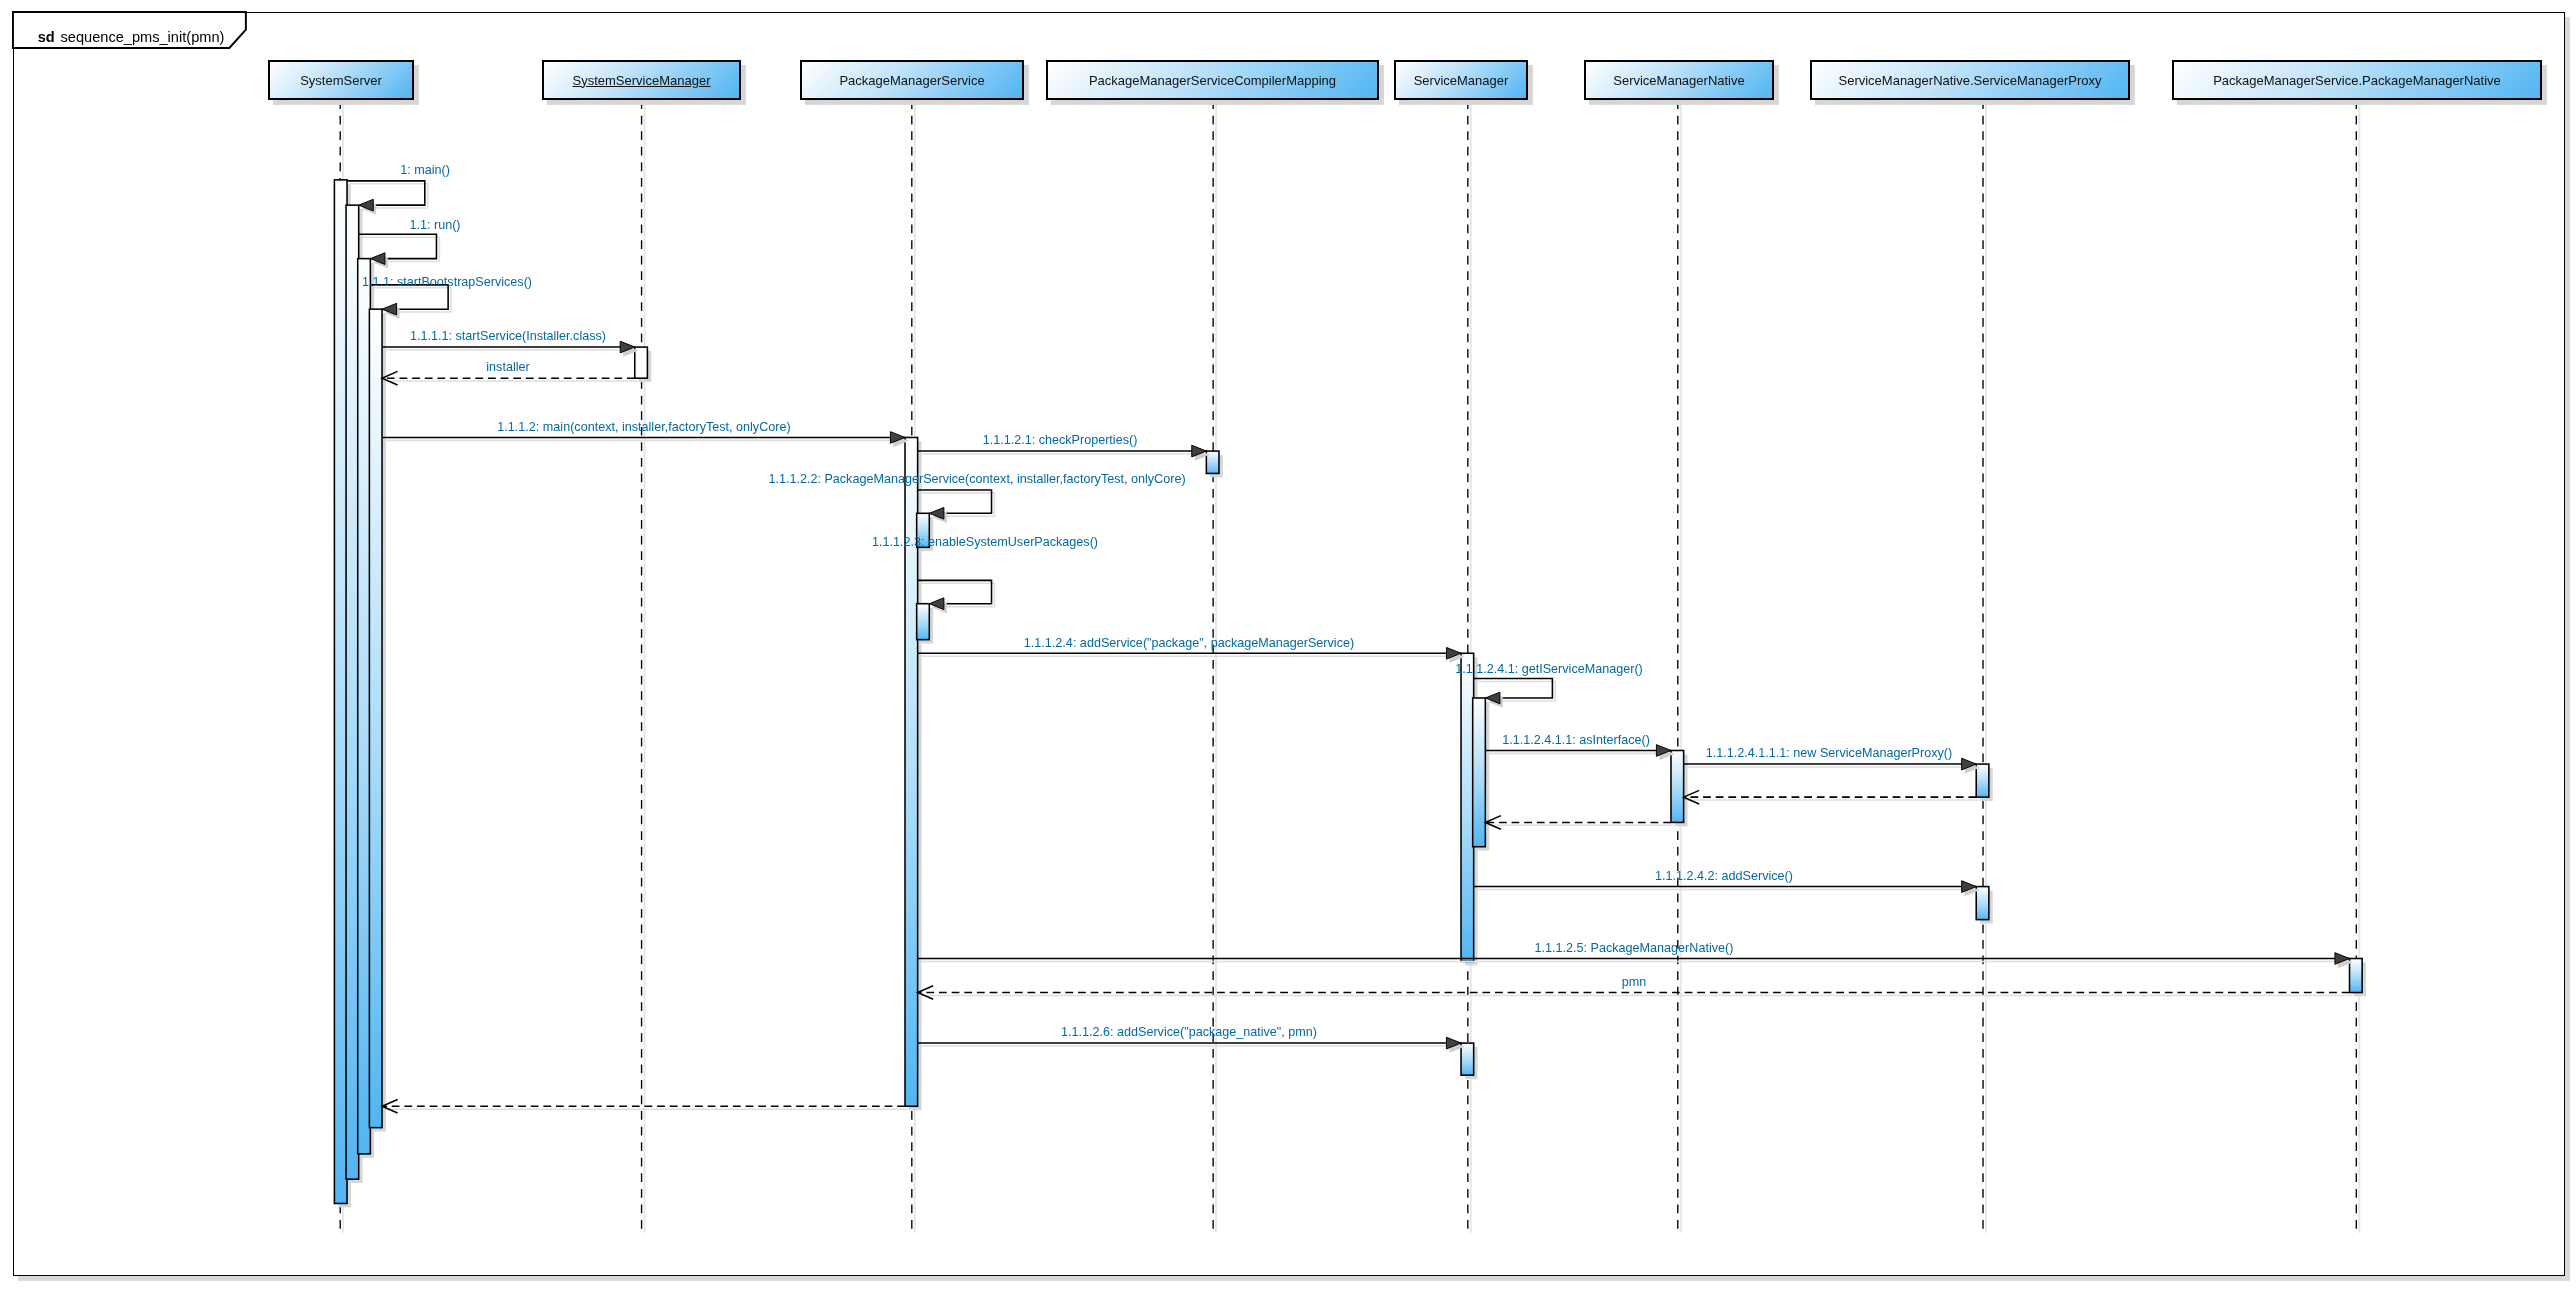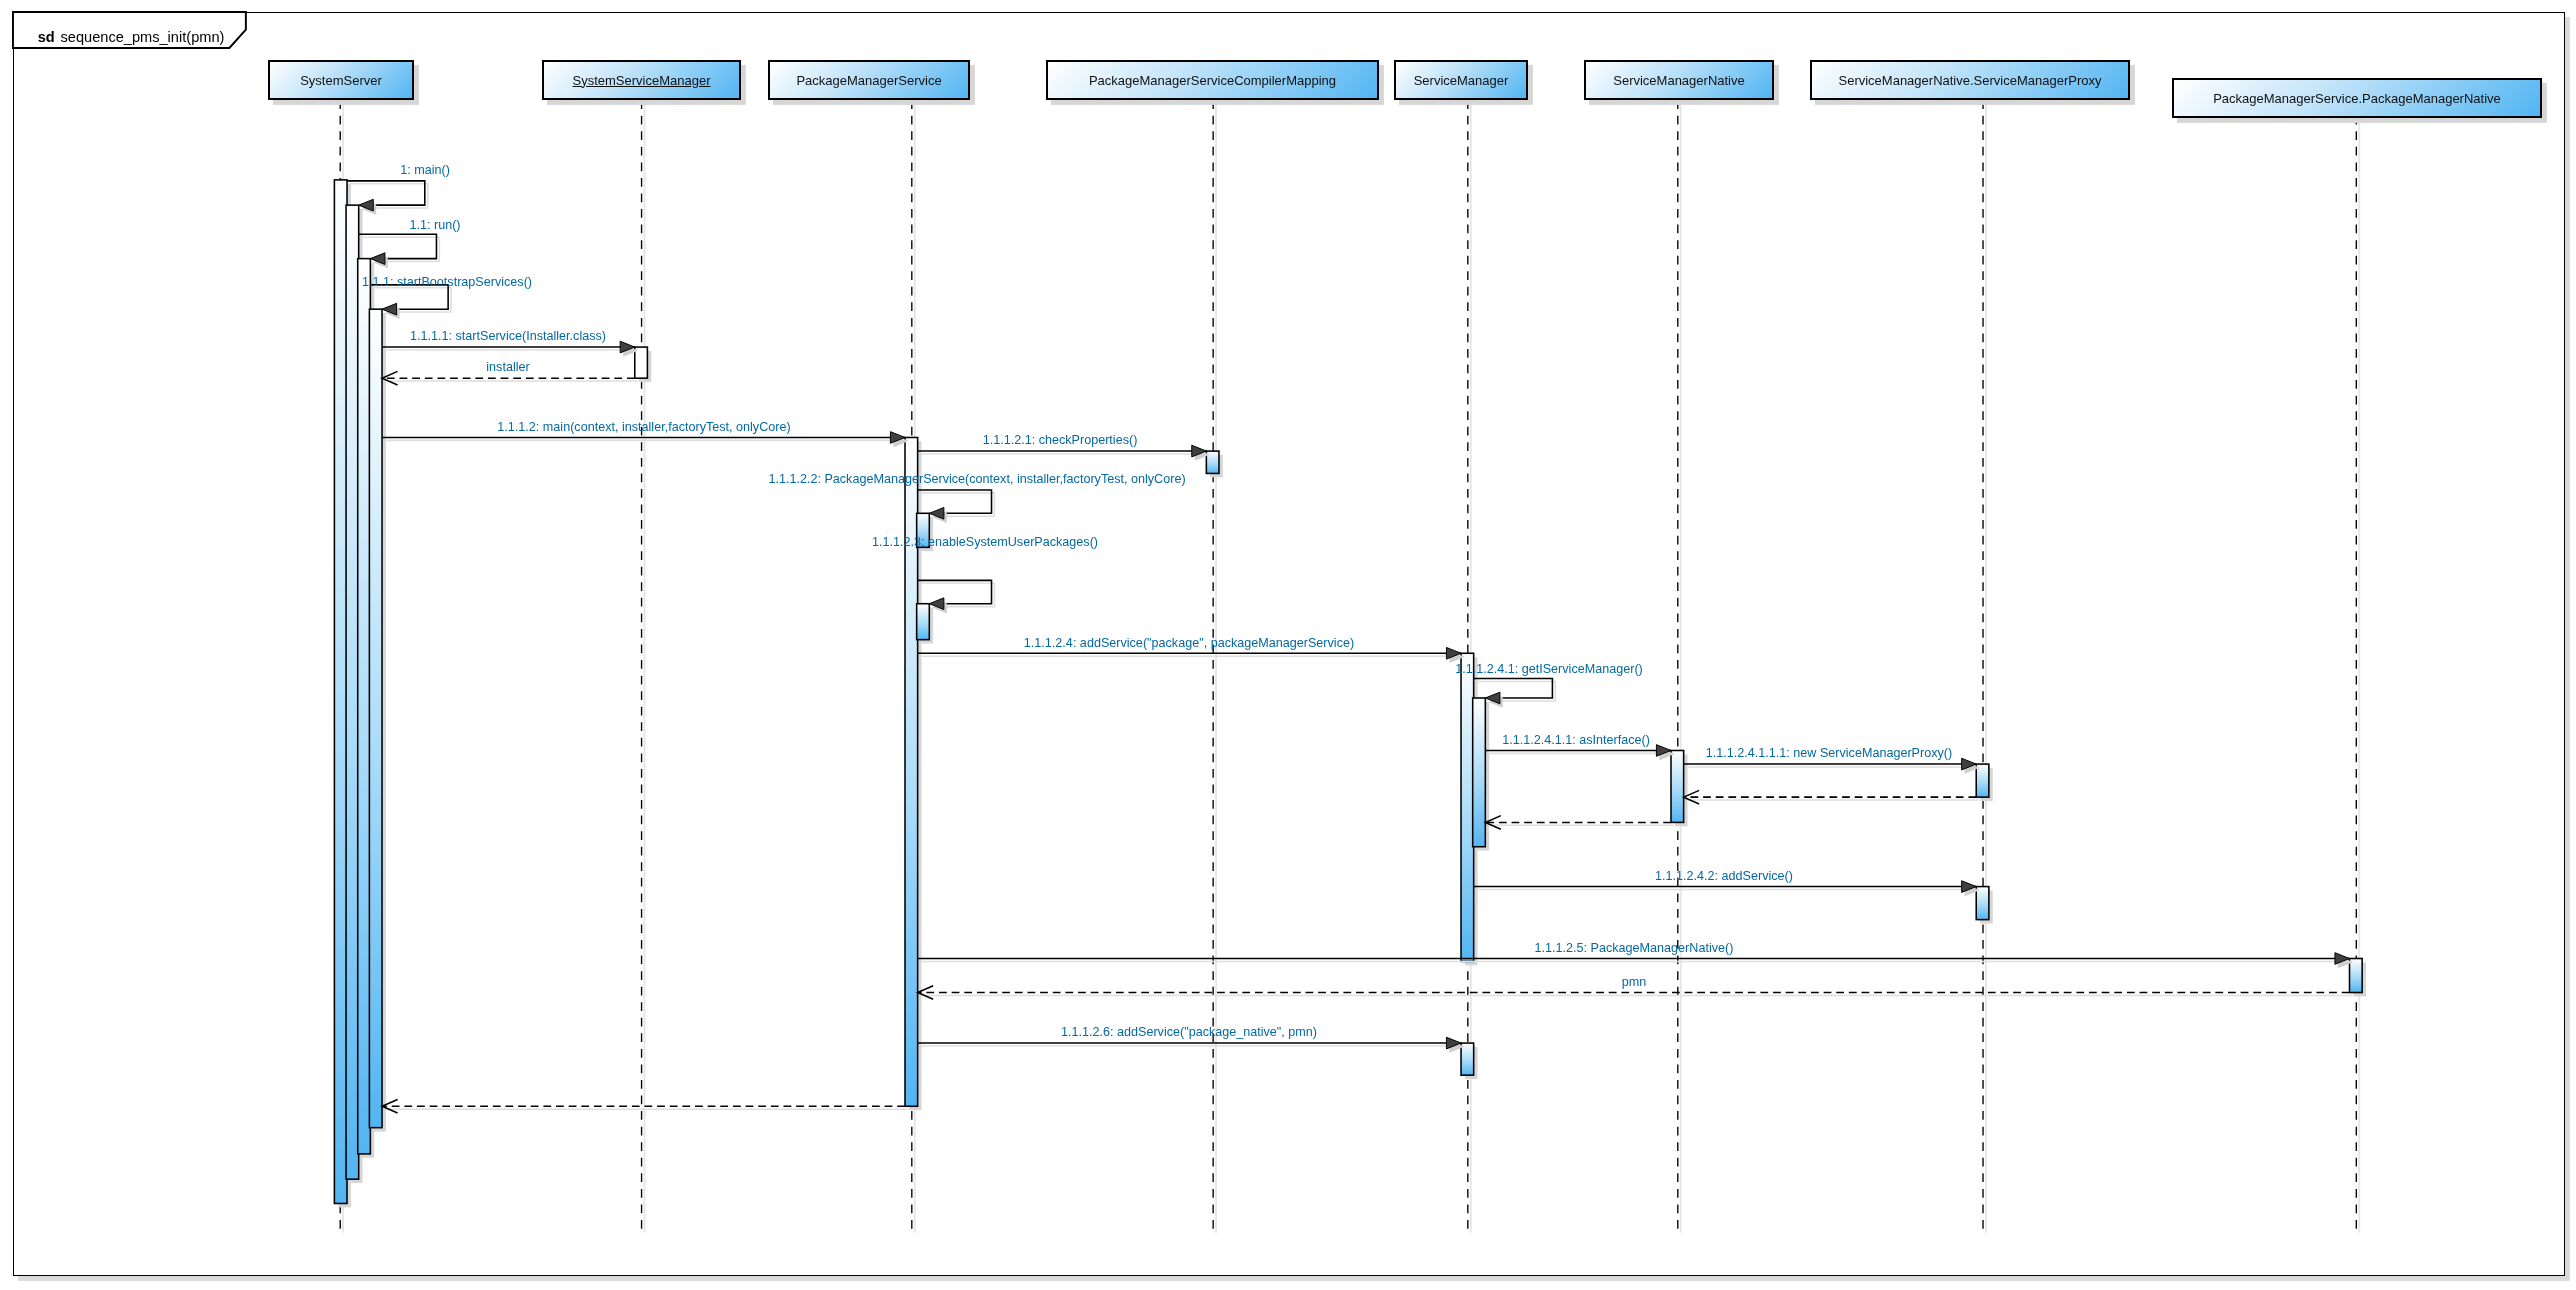--- a/index.html
+++ b/index.html
@@ -155,26 +155,26 @@
         <polygon points="1503,1073 1488,1067 1488,1079" fill="#404040" stroke="#000" stroke-width="1"></polygon>
         <line x1="934" y1="1141" x2="396" y2="1141" stroke="#dedede" stroke-width="1.6"></line>
         <line x1="931" y1="1138" x2="393" y2="1138" stroke="#000" stroke-width="1.6" stroke-dasharray="8 5"></line>
         <polyline points="409,1131 393,1138 409,1145" fill="none" stroke="#000" stroke-width="1.6"></polyline>
       </g>
   </svg>
 
   <div id="headers">
       <div class="hdr" style="left: 268px; width: 146px;">SystemServer</div>
       <div class="hdr" style="left: 542px; width: 199px; text-decoration: underline;">SystemServiceManager</div>
-      <div class="hdr" style="left: 768px; width: 202px;">PackageManagerService</div>
+      <div class="hdr" style="left: 800px; width: 224px;">PackageManagerService</div>
       <div class="hdr" style="left: 1046px; width: 333px;">PackageManagerServiceCompilerMapping</div>
       <div class="hdr" style="left: 1394px; width: 134px;">ServiceManager</div>
       <div class="hdr" style="left: 1584px; width: 190px;">ServiceManagerNative</div>
       <div class="hdr" style="left: 1810px; width: 320px;">ServiceManagerNative.ServiceManagerProxy</div>
-      <div class="hdr" style="left: 2172px; width: 370px; margin-top: 18px;">PackageManagerService.PackageManagerNative</div>
+      <div class="hdr" style="left: 2172px; width: 370px;">PackageManagerService.PackageManagerNative</div>
     </div>
   <div id="labels">
       <span class="msg-label" style="left: 425px; top: 170px;">1: main()</span>
       <span class="msg-label" style="left: 435px; top: 225px;">1.1: run()</span>
       <span class="msg-label" style="left: 447px; top: 282px;">1.1.1: startBootstrapServices()</span>
       <span class="msg-label" style="left: 508px; top: 336px;">1.1.1.1: startService(Installer.class)</span>
       <span class="msg-label" style="left: 508px; top: 367px;">installer</span>
       <span class="msg-label" style="left: 644px; top: 427px;">1.1.1.2: main(context, installer,factoryTest, onlyCore)</span>
       <span class="msg-label" style="left: 1060px; top: 440px;">1.1.1.2.1: checkProperties()</span>
       <span class="msg-label" style="left: 977px; top: 479px;">1.1.1.2.2: PackageManagerService(context, installer,factoryTest, onlyCore)</span>

